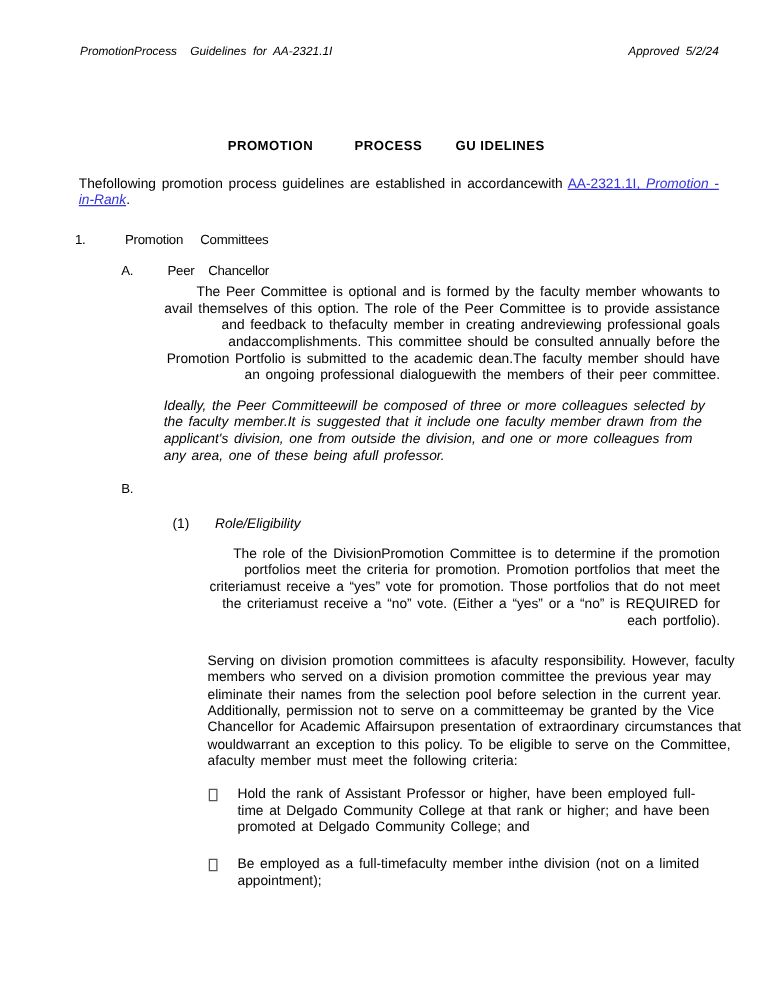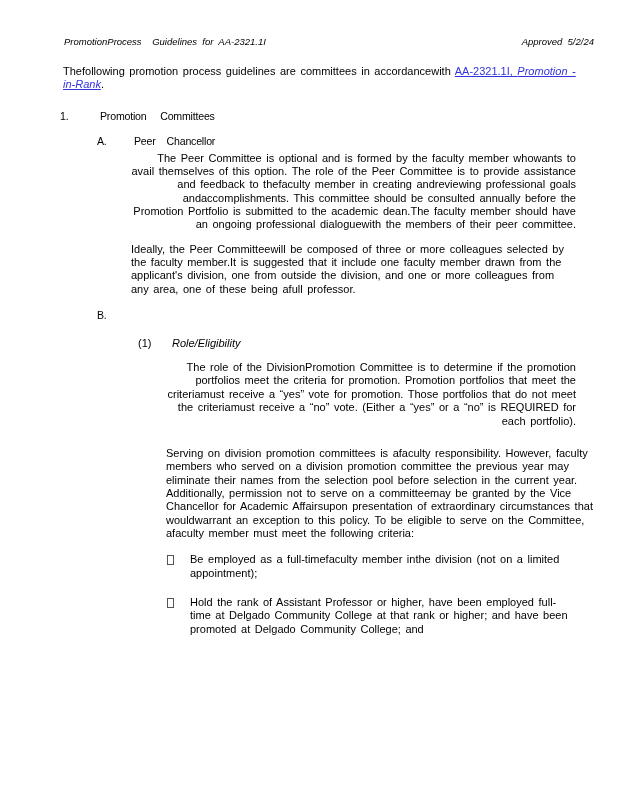--- a/index.html
+++ b/index.html
@@ -8,21 +8,21 @@
     width:618px;height:800px;
     background:#ffffff;
     margin:0 auto;
     overflow:hidden;
     font-family:"Liberation Sans", sans-serif;
     color:#000;
     box-sizing:border-box;
   }
   .hdr{
     display:flex;justify-content:space-between;
-    padding:36px 24px 0 64px;
+    padding:36px 43px 0 64px;
     font-style:italic;font-size:9.5px;
     white-space:pre;
   }
   .doc-title{
     margin-top:64px;
     text-align:center;
     font-weight:bold;
     font-size:10.5px;
     letter-spacing:0.4px;
     white-space:pre;
@@ -43,21 +43,21 @@
     white-space:pre;
   }
   .h1row{margin:18px 42px 0 60px;}
   .h1row .num{width:40px;flex:none;}
   .h2row{margin:13px 42px 0 97px;}
   .h2row .num{width:37px;flex:none;}
   .h3row{margin:16px 42px 0 138px;font-size:11px;letter-spacing:0;}
   .h3row .num{width:34px;flex:none;}
   .h3row .h3label{font-weight:normal;font-style:italic;}
   .pA{margin:5px 42px 0 131px;text-align:right;}
-  .pA2{margin:11px 42px 0 131px;}
+  .pA2{margin:11px 42px 0 131px;font-style:italic;}
   .pB{margin:12px 42px 0 166px;text-align:right;}
   .pB2{margin:19px 18px 0 166px;}
   .bullet{display:flex;margin:13px 42px 0 167px;}
   .bullet + .bullet{margin-top:16px;}
   .bmark{width:23px;flex:none;padding-top:2px;}
   .tofu{
     display:inline-block;
     width:5px;height:8px;
     border:1px solid #555;
     background:#fff;
@@ -67,22 +67,23 @@
 </head>
 <body>
 
 <div class="page">
 
   <div class="hdr">
     <span>PromotionProcess    Guidelines  for  AA-2321.1I</span>
     <span>Approved  5/2/24</span>
   </div>
 
+  <div class="doc-title">PROMOTION          PROCESS        GU IDELINES</div>
 
-  <p class="para intro"><span>Thefollowing promotion process guidelines are committees in accordancewith </span><a class="lnk"><span>AA-2321.1I, </span><span class="it">Promotion -in-Rank</span></a><span>.</span></p>
+  <p class="para intro"><span>Thefollowing promotion process guidelines are established in accordancewith </span><a class="lnk"><span>AA-2321.1I, </span><span class="it">Promotion -in-Rank</span></a><span>.</span></p>
 
   <div class="hrow h1row">
     <span class="num">1.</span>
     <span>Promotion     Committees</span>
   </div>
 
   <div class="hrow h2row">
     <span class="num">A.</span>
     <span>Peer    Chancellor</span>
   </div>
@@ -99,21 +100,21 @@
     <span class="num">(1)</span>
     <span class="h3label">Role/Eligibility</span>
   </div>
 
   <p class="para pB">The role of the DivisionPromotion Committee is to determine if the promotion portfolios meet the criteria for promotion.  Promotion portfolios that meet the criteriamust receive a “yes” vote for promotion.  Those portfolios that do not meet the criteriamust receive a “no” vote.  (Either a “yes” or a “no” is REQUIRED for each portfolio).</p>
 
   <p class="para pB2">Serving on division promotion committees is afaculty responsibility. However, faculty members who served on a division promotion committee the previous year may eliminate their names from the selection pool before selection in the current year. Additionally, permission not to serve on a committeemay be granted by the Vice Chancellor for Academic Affairsupon presentation of extraordinary circumstances that wouldwarrant an exception to this policy. To be eligible to serve on the Committee, afaculty member must meet the following criteria:</p>
 
   <div class="bullet para">
     <span class="bmark"><span class="tofu"></span></span>
-    <span class="btext">Be employed as a full-timefaculty member inthe division (not on a limited appointment);</span>
+    <span class="btext">Hold the rank of Assistant Professor or higher, have been employed full-time at Delgado Community College at that rank or higher; and have been promoted at Delgado Community College; and</span>
   </div>
 
   <div class="bullet para">
     <span class="bmark"><span class="tofu"></span></span>
-    <span class="btext">Hold the rank of Assistant Professor or higher, have been employed full-time at Delgado Community College at that rank or higher; and have been promoted at Delgado Community College; and</span>
+    <span class="btext">Be employed as a full-timefaculty member inthe division (not on a limited appointment);</span>
   </div>
 
 </div>
 
 </body></html>

